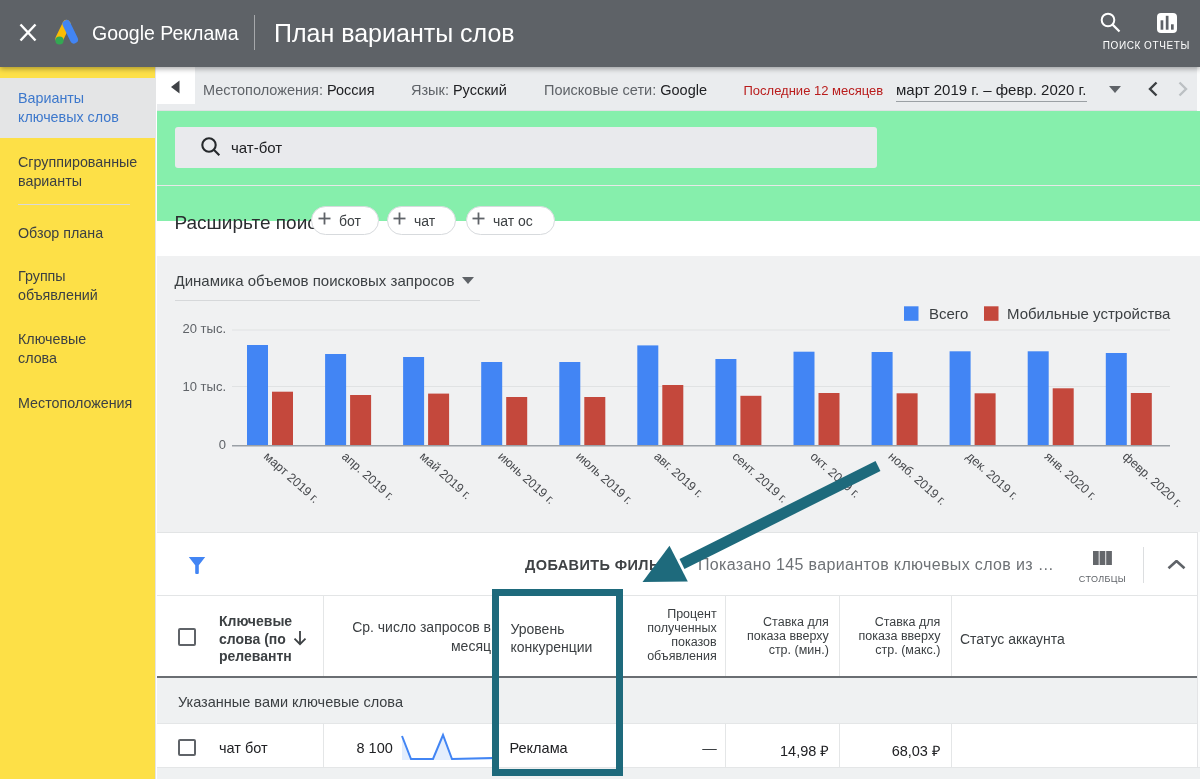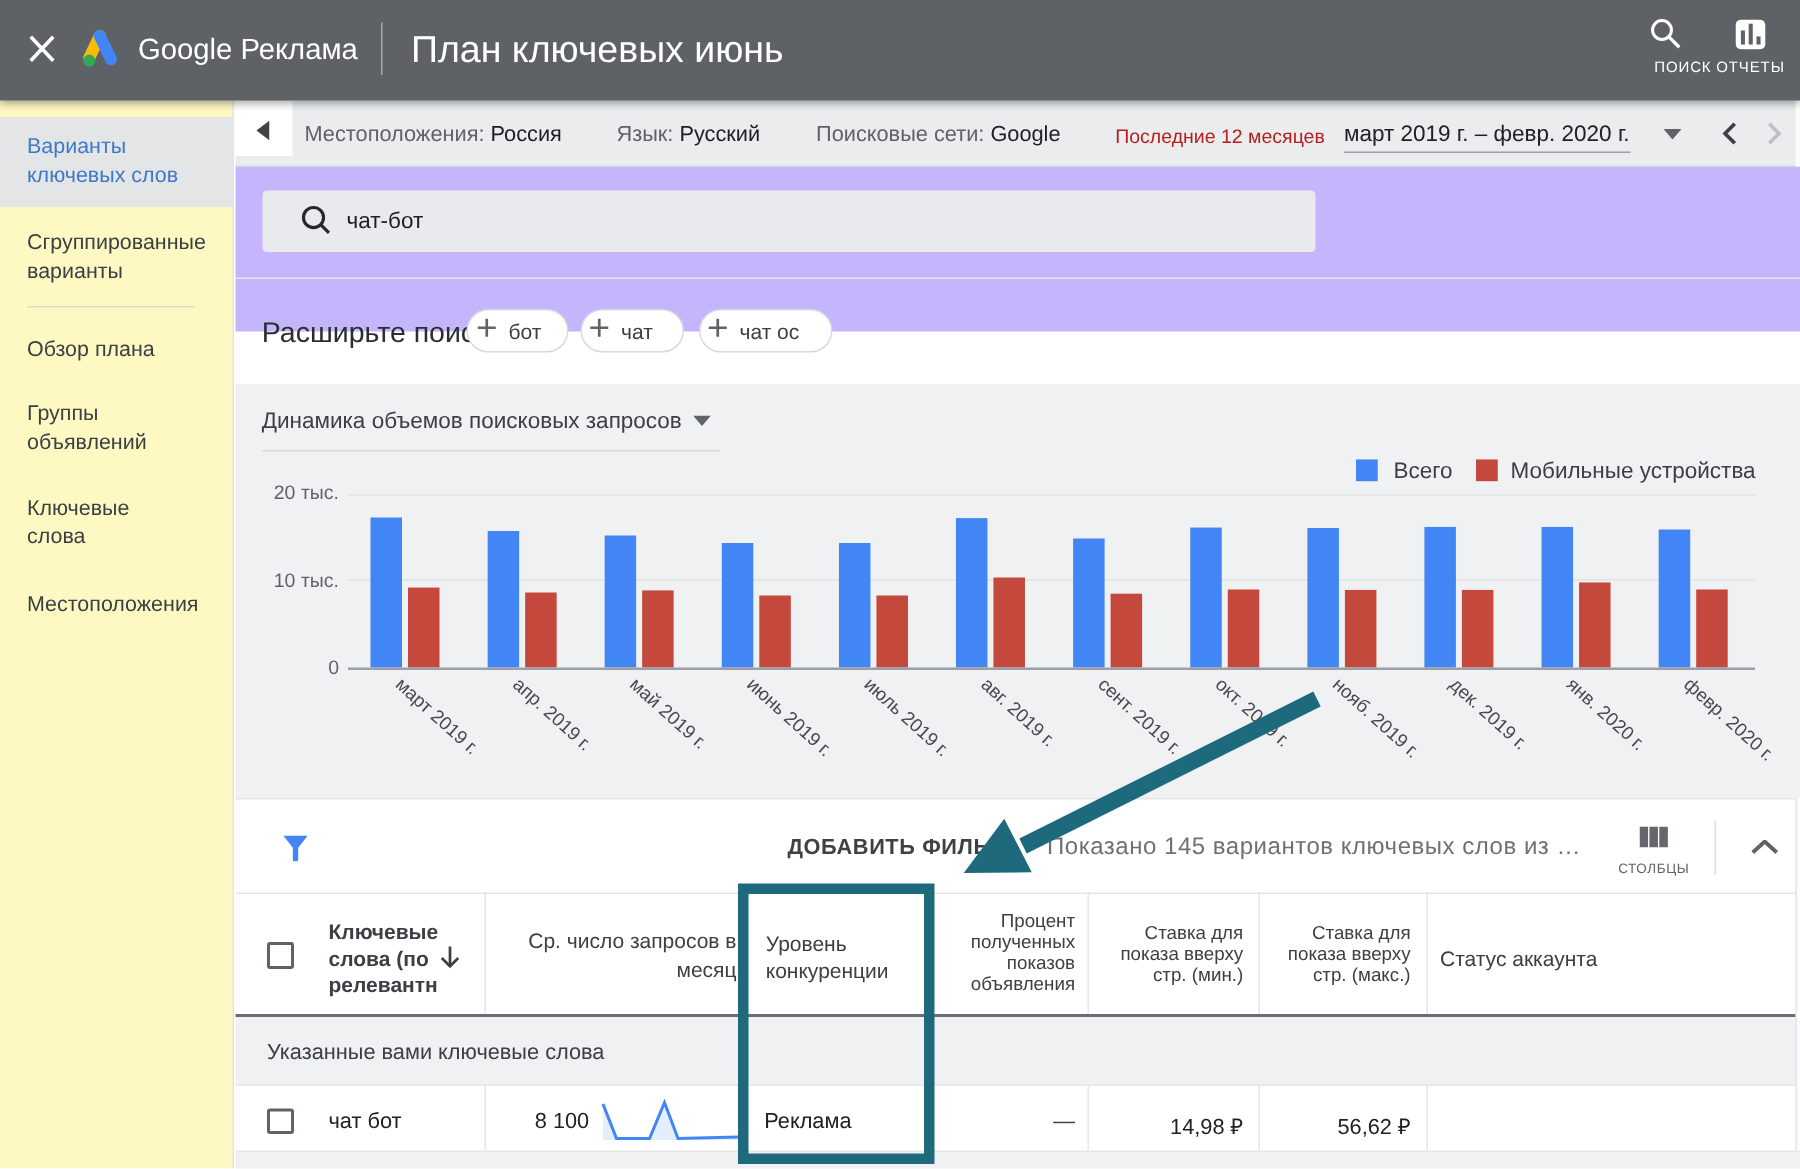--- a/index.html
+++ b/index.html
@@ -1,22 +1,22 @@
 <!DOCTYPE html>
 <html><head><meta charset="utf-8">
 <style>
 *{margin:0;padding:0;box-sizing:border-box}
 html,body{width:1200px;height:779px;overflow:hidden}
 body{font-family:"Liberation Sans",sans-serif;background:#fff;position:relative}
 .abs{position:absolute}
 .topbar{position:absolute;left:0;top:0;width:1200px;height:67px;background:#5e6267;box-shadow:0 2px 5px rgba(0,0,0,.32);z-index:20}
-.sidebar{position:absolute;left:0;top:67px;width:156px;height:712px;background:#fef9c3;border-right:1px solid #e4e4e4;z-index:3}
+.sidebar{position:absolute;left:0;top:67px;width:156px;height:712px;background:#fde047;border-right:1px solid #e4e4e4;z-index:3}
 .sideitem{position:absolute;left:18px;font-size:14.3px;line-height:18.5px;color:#3c4043}
 .strip{position:absolute;left:157px;top:67px;width:1043px;height:44px;background:#eaecee;border-bottom:1px solid #dfe1e3;z-index:2}
-.card1{position:absolute;left:157px;top:111px;width:1043px;height:110px;background:#c4b5fd;z-index:2}
+.card1{position:absolute;left:157px;top:111px;width:1043px;height:110px;background:#86efac;z-index:2}
 .chartsec{position:absolute;left:157px;top:256px;width:1043px;height:276px;background:#f0f1f2;z-index:1}
 .card2{position:absolute;left:157px;top:532px;width:1043px;height:247px;background:#fff;border-top:1px solid #e2e4e5;z-index:2}
 .gray{color:#5f6368}.dark{color:#202124}
 .r{text-align:right}
 .colborder{position:absolute;width:1px;background:#e4e6e7}
 .chip{position:absolute;top:94.5px;height:29px;border:1.2px solid #d7dadd;border-radius:14.5px;background:#fff}
 </style></head>
 <body>
 
 <div class="topbar">
@@ -24,21 +24,21 @@
     <line x1="1.5" y1="1.5" x2="16.5" y2="17.5" stroke="#fff" stroke-width="2.4"></line>
     <line x1="16.5" y1="1.5" x2="1.5" y2="17.5" stroke="#fff" stroke-width="2.4"></line>
   </svg>
   <svg class="abs" style="left:53px;top:19px" width="27" height="27" viewBox="0 0 27 27">
     <line x1="6.5" y1="19.5" x2="13.5" y2="5" stroke="#fbbc04" stroke-width="8" stroke-linecap="round"></line>
     <line x1="13.5" y1="5" x2="21" y2="20.5" stroke="#4285f4" stroke-width="8" stroke-linecap="round"></line>
     <circle cx="6.5" cy="21.5" r="4.1" fill="#34a853"></circle>
   </svg>
   <div class="abs" style="left:92px;top:22.8px;font-size:19.5px;color:#fff;line-height:20px">Google&nbsp;Реклама</div>
   <div class="abs" style="left:253.5px;top:15px;width:1.3px;height:35px;background:rgba(255,255,255,.45)"></div>
-  <div class="abs" style="left:274px;top:20.8px;font-size:25px;color:#fff;line-height:25px">План ключевых июнь</div>
+  <div class="abs" style="left:274px;top:20.8px;font-size:25px;color:#fff;line-height:25px">План варианты слов</div>
   <svg class="abs" style="left:1098px;top:11px" width="26" height="26" viewBox="0 0 26 26">
     <circle cx="10" cy="9" r="6.3" fill="none" stroke="#fff" stroke-width="2"></circle>
     <line x1="14.6" y1="13.6" x2="21.5" y2="20.5" stroke="#fff" stroke-width="2.2"></line>
   </svg>
   <div class="abs" style="left:1081px;top:40px;width:60px;text-align:right;font-size:10px;color:#fff;letter-spacing:.6px">ПОИСК</div>
   <svg class="abs" style="left:1157px;top:12.5px" width="20" height="20" viewBox="0 0 20 20">
     <rect x="0" y="0" width="20" height="20" rx="4" fill="#fff"></rect>
     <rect x="3.6" y="7.3" width="2.7" height="9.4" fill="#5e6267"></rect>
     <rect x="8.8" y="2.8" width="2.7" height="13.9" fill="#5e6267"></rect>
     <rect x="14" y="11.3" width="2.7" height="5.4" fill="#5e6267"></rect>
@@ -207,21 +207,21 @@
   <div class="abs" style="left:21px;top:205.5px;width:17.5px;height:17.5px;border:2px solid #5f6368;border-radius:2px"></div>
   <div class="abs" style="left:62px;top:207px;font-size:14.5px;color:#202124">чат бот</div>
   <div class="abs r" style="left:175.8px;top:207px;width:60px;font-size:14.5px;color:#202124">8 100</div>
   <svg class="abs" style="left:242px;top:196px" width="95" height="32" viewBox="0 0 95 32">
     <polygon points="3,7 12,30 34,30 44,6 53,30 93,29 93,31 3,31" fill="#4285f4" opacity="0.14"></polygon>
     <polyline points="3,7 12,30 34,30 44,6 53,30 93,29" fill="none" stroke="#4285f4" stroke-width="2"></polyline>
   </svg>
   <div class="abs" style="left:352.5px;top:207px;font-size:14.5px;color:#202124">Реклама</div>
   <div class="abs r" style="left:489.7px;top:207px;width:70px;font-size:14.5px;color:#3c4043">—</div>
   <div class="abs r" style="left:571.8px;top:207px;width:100px;font-size:14.5px;color:#202124">14,98 ₽</div>
-  <div class="abs r" style="left:683.4px;top:207px;width:100px;font-size:14.5px;color:#202124">56,62 ₽</div>
+  <div class="abs r" style="left:683.4px;top:207px;width:100px;font-size:14.5px;color:#202124">68,03 ₽</div>
   <div class="abs" style="left:0;top:233.5px;width:1043px;height:1px;background:#e4e6e7"></div>
   <div class="abs" style="left:0;top:235px;width:1043px;height:12px;background:#eff1f2"></div>
 
   <div class="colborder" style="left:165.5px;top:191px;height:42.5px"></div>
   <div class="colborder" style="left:568.4px;top:191px;height:42.5px"></div>
   <div class="colborder" style="left:681.5px;top:191px;height:42.5px"></div>
   <div class="colborder" style="left:794px;top:191px;height:42.5px"></div>
 </div>
 
 <div class="abs" style="left:1196.5px;top:67px;width:3.5px;height:44px;background:#fbfcfc;z-index:4"></div>

